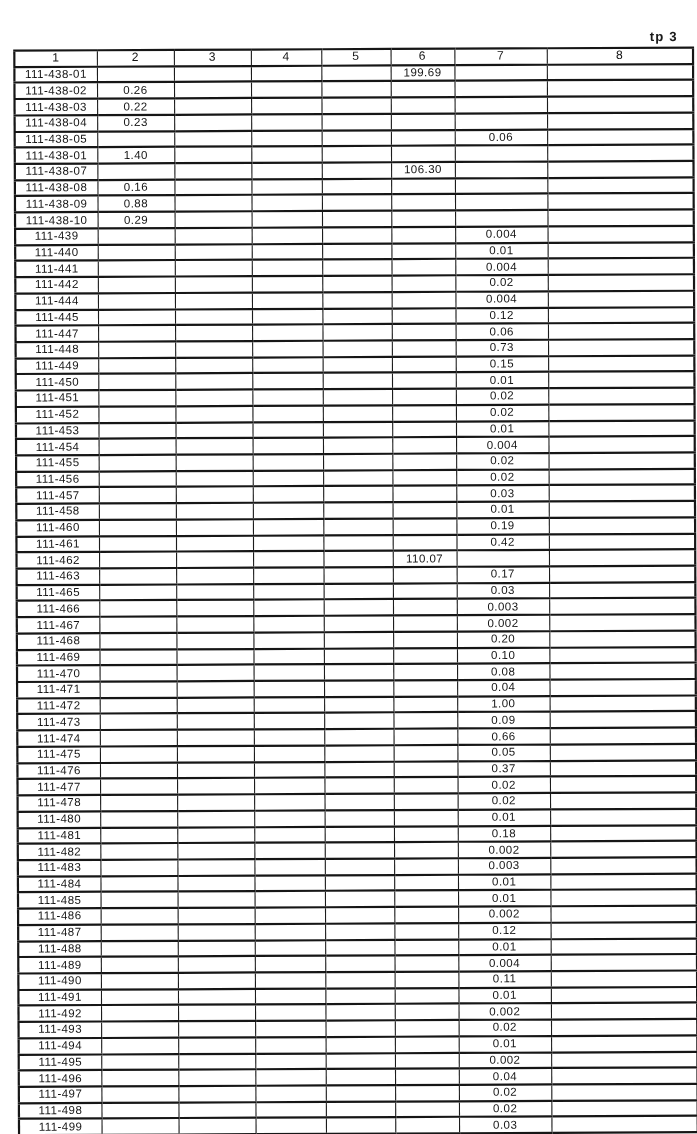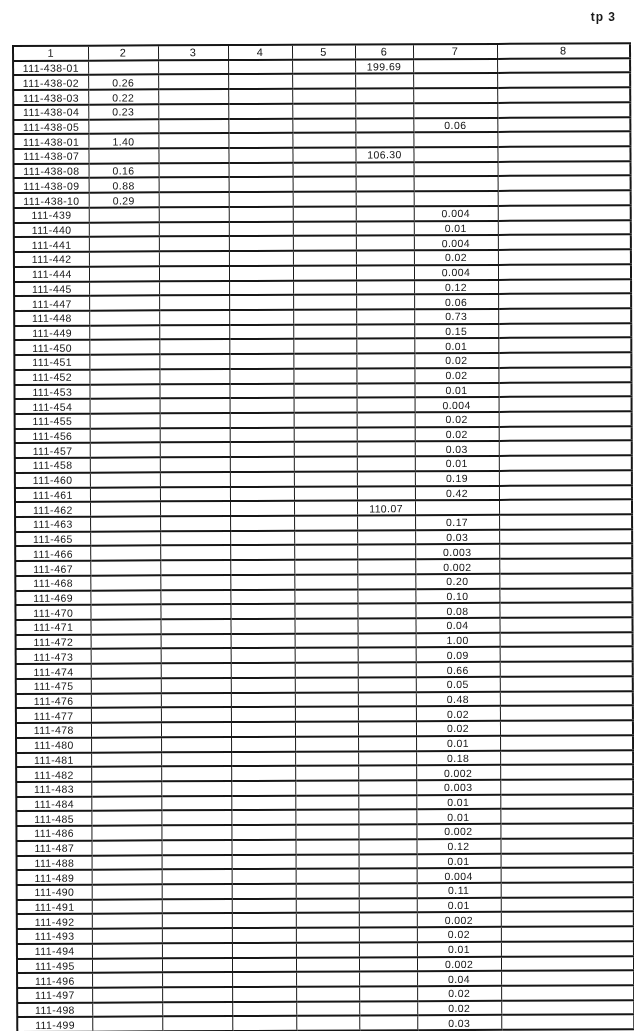--- a/index.html
+++ b/index.html
@@ -10,21 +10,21 @@
     width: 634px;
     height: 1031px;
     background: #ffffff;
     overflow: hidden;
     position: relative;
     font-family: "Liberation Sans", sans-serif;
     color: #111111;
   }
   .corner-label {
     position: absolute;
-    top: 10px;
+    top: 26px;
     right: 18px;
     font-size: 12px;
     font-weight: bold;
     letter-spacing: 1px;
     color: #1a1a1a;
   }
   .table-wrap {
     position: absolute;
     top: 45px;
     left: 12px;
@@ -525,21 +525,21 @@
           <td>0.05</td>
           <td></td>
         </tr>
         <tr>
           <td class="row-id">111-476</td>
           <td></td>
           <td></td>
           <td></td>
           <td></td>
           <td></td>
-          <td>0.48</td>
+          <td>0.37</td>
           <td></td>
         </tr>
         <tr>
           <td class="row-id">111-477</td>
           <td></td>
           <td></td>
           <td></td>
           <td></td>
           <td></td>
           <td>0.02</td>

